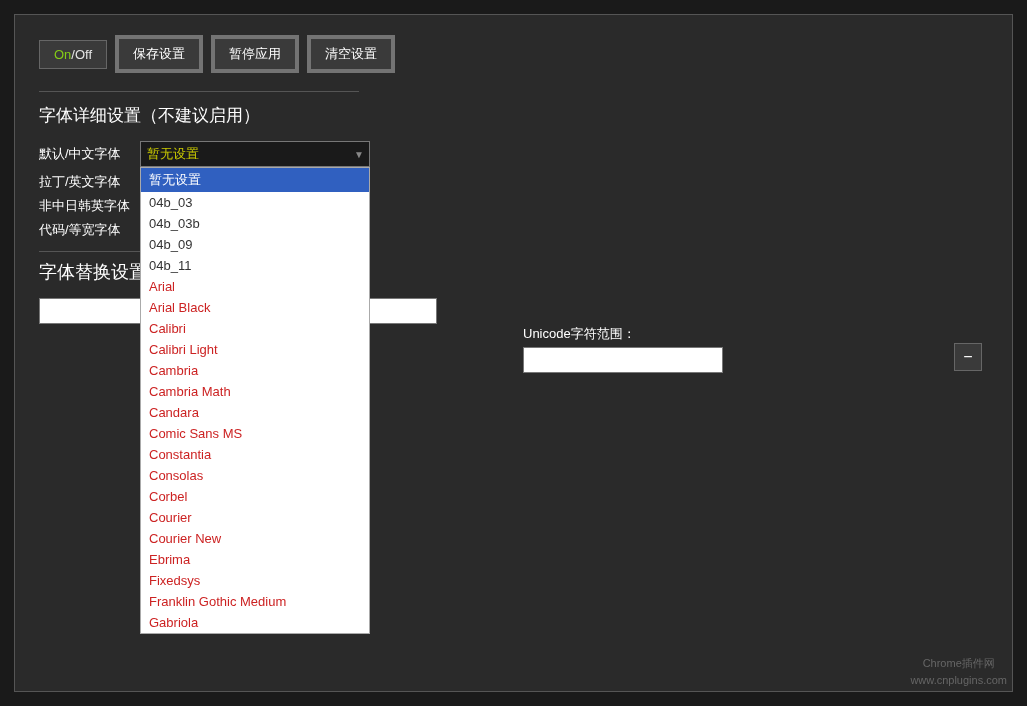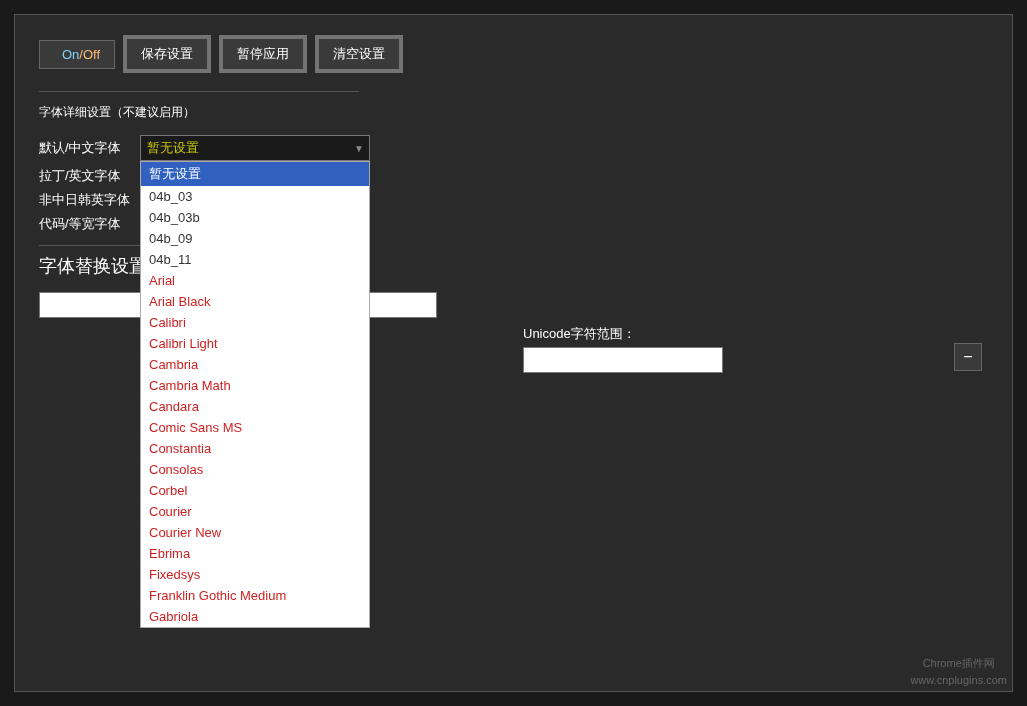--- a/index.html
+++ b/index.html
@@ -45,37 +45,36 @@
       font-size: 13px;
       font-family: 'Microsoft YaHei', 'SimHei', sans-serif;
     }
 
     .btn-onoff {
       background-color: #3a3a3a;
       border: 1px solid #666;
     }
 
     .btn-onoff .on {
-      color: #7dd3fc;
-      margin-left: 8px;
+      color: #84cc16;
     }
 
     .btn-onoff .off {
-      color: #fdba74;
+      color: #e5e5e5;
     }
 
     .divider {
       border: none;
       border-top: 1px solid #555;
       margin: 12px 0;
       width: 320px;
     }
 
     .section-title {
-      font-size: 12px;
+      font-size: 17px;
       color: #ffffff;
       margin-bottom: 14px;
       font-weight: normal;
     }
 
     .font-settings-grid {
       display: grid;
       grid-template-columns: auto 1fr;
       gap: 6px 10px;
       align-items: center;

